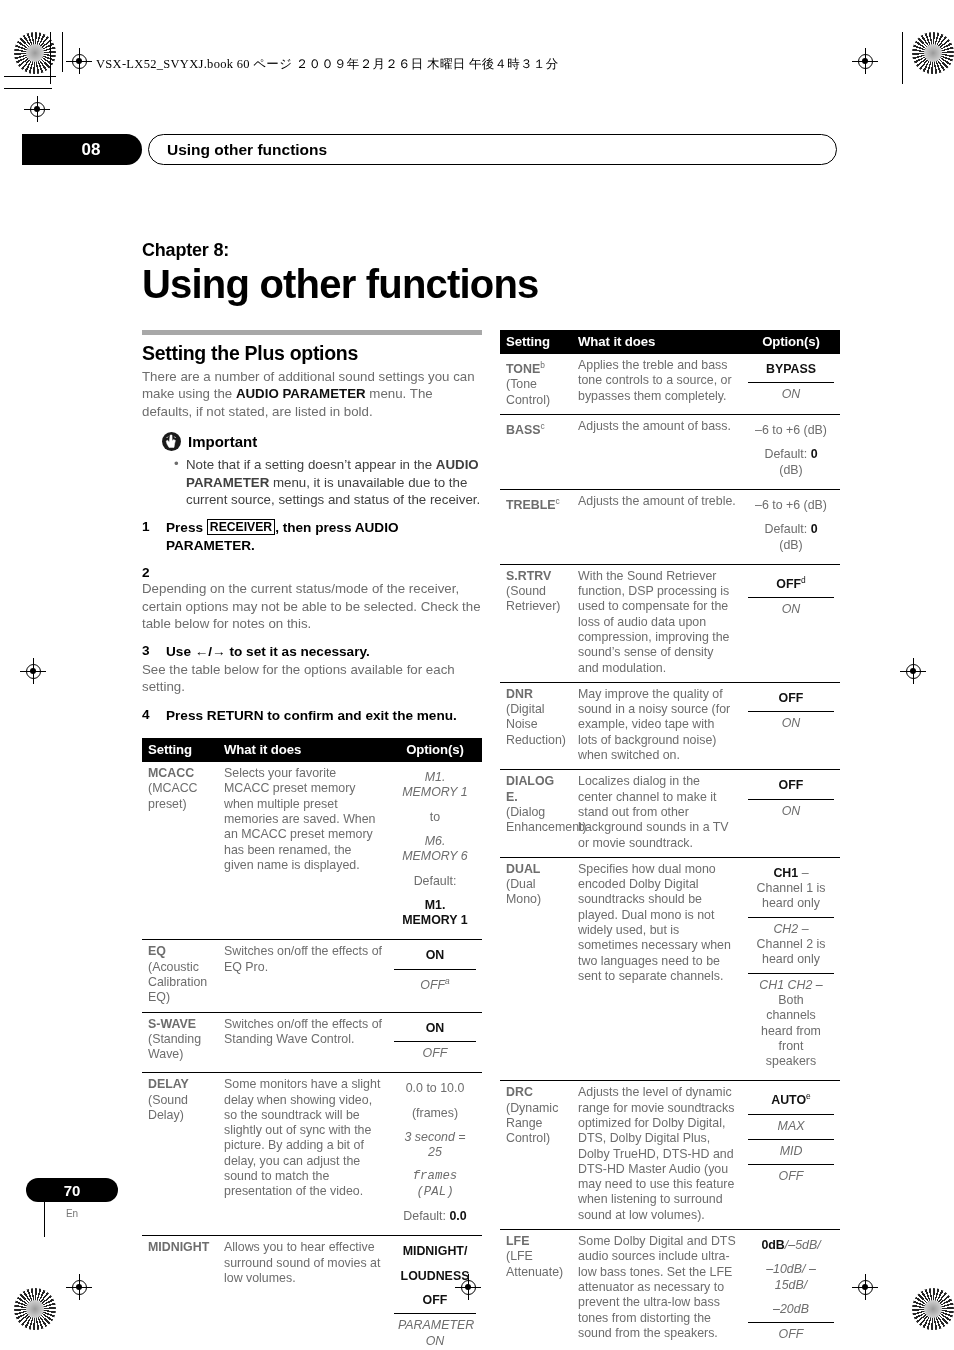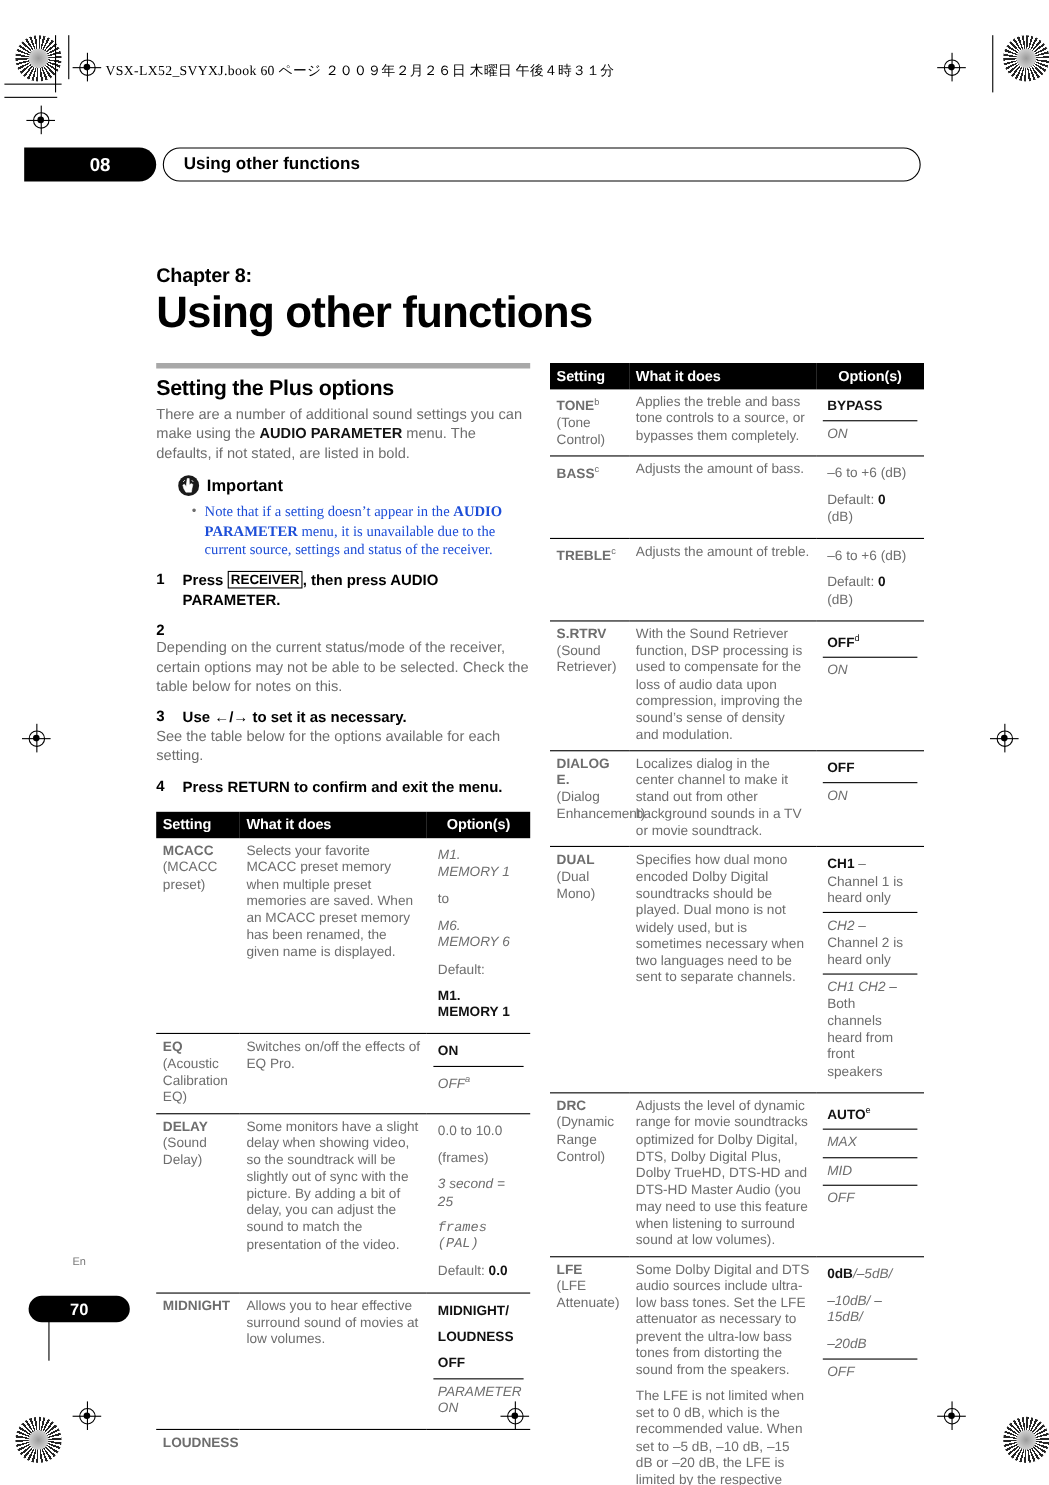--- a/index.html
+++ b/index.html
@@ -75,22 +75,22 @@
   p.body b, .b { color:#111; font-weight:bold; }
 
   
   .important { margin:10px 0 8px 20px; }
   .imp-head { display:flex; align-items:center; gap:7px; margin-bottom:5px; }
   .imp-icon { width:19px; height:19px; border-radius:50%; background:#1a1a1a;
               position:relative; flex:0 0 auto; }
   .imp-icon svg { position:absolute; left:3px; top:2px; }
   .imp-title { font-size:15px; font-weight:bold; color:#000; }
   ul.bullets { margin:0; padding:0 0 0 14px; list-style:none; }
-  ul.bullets li { position:relative; font-size:13.3px; line-height:17.4px; color:#1d4ed8;
-                  padding-left:10px;font-family:Liberation Serif, serif; }
+  ul.bullets li { position:relative; font-size:13.3px; line-height:17.4px; color:#404040;
+                  padding-left:10px; }
   ul.bullets li::before { content:"\2022"; position:absolute; left:-2px; top:-1px; color:#6d6d6d; }
 
   
   .step { display:flex; margin-top:11px; }
   .step .num { width:24px; flex:0 0 24px; font-size:13.6px; font-weight:bold; color:#000; }
   .step .txt { font-size:13.6px; font-weight:bold; color:#000; line-height:17.4px; }
   .keycap { display:inline-block; border:1.2px solid #000; padding:0 2px;
             font-size:12.2px; font-weight:bold; line-height:14px; vertical-align:1px; color:#000; }
   .arrow { font-weight:bold; }
   p.substep { font-size:13.3px; line-height:17.4px; margin:0; color:#6d6d6d; }
@@ -106,37 +106,37 @@
                  font-size:12.4px; line-height:15.3px; color:#6d6d6d;
                  border-top:1.4px solid #000; }
   table.opt tbody tr:first-child td { border-top:none; }
   td.setting { font-weight:bold; color:#111; padding-left:5px; }
   td.setting span.sub { display:block; font-weight:normal; color:#6d6d6d; }
   td.opts { padding:0; border-left:none; }
   sup { font-size:8.4px; vertical-align:super; font-weight:normal; }
 
   
   .ostack { display:flex; flex-direction:column; }
-  .oitem { padding:4px 4px 5px 4px; font-size:12.4px; line-height:15.3px; }
+  .oitem { text-align:center; padding:4px 4px 5px 4px; font-size:12.4px; line-height:15.3px; }
   .oitem + .oitem { border-top:1.2px solid #000; }
   .oitem.bold { font-weight:bold; color:#111; }
   .oitem.ital { font-style:italic; color:#6d6d6d; }
   .oitem.plain { color:#6d6d6d; }
   .oitem .b { font-weight:bold; color:#111; font-style:normal; }
   .oitem .i { font-style:italic; }
 
   
   td p { margin:0; }
   td p + p { margin-top:8px; }
 
   
   .pagechip { position:absolute; left:26px; top:1178px; width:92px; height:24px;
      background:#000; border-radius:12px; color:#fff; font-size:15px; font-weight:bold;
      display:flex; align-items:center; justify-content:center; }
-  .pagelang { position:absolute; left:26px; top:1142px; width:92px; text-align:center;
+  .pagelang { position:absolute; left:26px; top:1208px; width:92px; text-align:center;
      font-size:10px; color:#777; }
 </style>
 </head>
 <body>
 
 <div class="halftone" style="left:14px;top:32px;"></div>
 <div class="halftone" style="left:912px;top:32px;"></div>
 <div class="halftone" style="left:14px;top:1288px;"></div>
 <div class="halftone" style="left:912px;top:1288px;"></div>
 
@@ -269,20 +269,32 @@
             <p>Switches on/off the effects of EQ Pro.</p>
           </td>
           <td class="opts">
             <div class="ostack">
               <div class="oitem bold">ON</div>
               <div class="oitem ital">OFF<sup>a</sup></div>
             </div>
           </td>
         </tr>
         <tr>
+          <td class="setting">S-WAVE<span class="sub">(Standing Wave)</span></td>
+          <td>
+            <p>Switches on/off the effects of Standing Wave Control.</p>
+          </td>
+          <td class="opts">
+            <div class="ostack">
+              <div class="oitem bold">ON</div>
+              <div class="oitem ital">OFF</div>
+            </div>
+          </td>
+        </tr>
+        <tr>
           <td class="setting">DELAY<span class="sub">(Sound Delay)</span></td>
           <td>
             <p>Some monitors have a slight delay when showing video, so the soundtrack will be slightly out of sync with the picture. By adding a bit of delay, you can adjust the sound to match the presentation of the video.</p>
           </td>
           <td class="opts">
             <div class="ostack">
               <div class="oitem plain">0.0 to 10.0</div>
               <div class="oitem plain" style="border-top: none;">(frames)</div>
               <div class="oitem ital" style="border-top: none;">3 second = 25</div>
               <div class="oitem ital" style="border-top: none; font-family: Liberation Mono, monospace;">frames (PAL)</div>
@@ -371,20 +383,32 @@
             <p>With the Sound Retriever function, DSP processing is used to compensate for the loss of audio data upon compression, improving the sound’s sense of density and modulation.</p>
           </td>
           <td class="opts">
             <div class="ostack">
               <div class="oitem bold">OFF<sup>d</sup></div>
               <div class="oitem ital">ON</div>
             </div>
           </td>
         </tr>
         <tr>
+          <td class="setting">DNR<span class="sub">(Digital Noise Reduction)</span></td>
+          <td>
+            <p>May improve the quality of sound in a noisy source (for example, video tape with lots of background noise) when switched on.</p>
+          </td>
+          <td class="opts">
+            <div class="ostack">
+              <div class="oitem bold">OFF</div>
+              <div class="oitem ital">ON</div>
+            </div>
+          </td>
+        </tr>
+        <tr>
           <td class="setting">DIALOG E.<span class="sub">(Dialog Enhancement)</span></td>
           <td>
             <p>Localizes dialog in the center channel to make it stand out from other background sounds in a TV or movie soundtrack.</p>
           </td>
           <td class="opts">
             <div class="ostack">
               <div class="oitem bold">OFF</div>
               <div class="oitem ital">ON</div>
             </div>
           </td>

